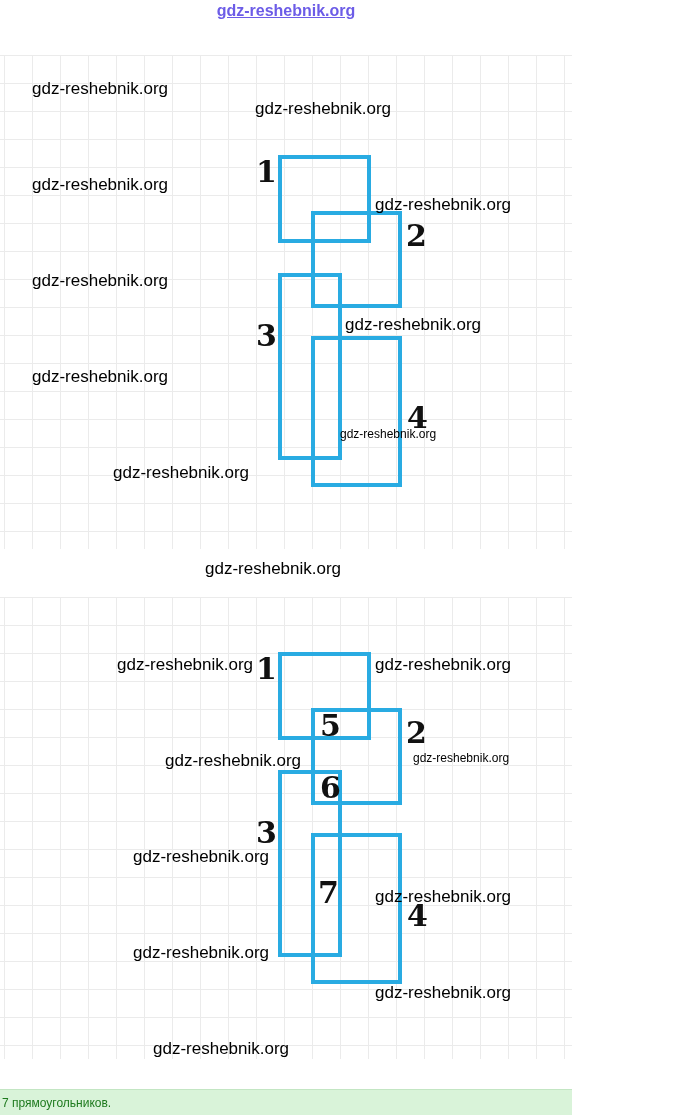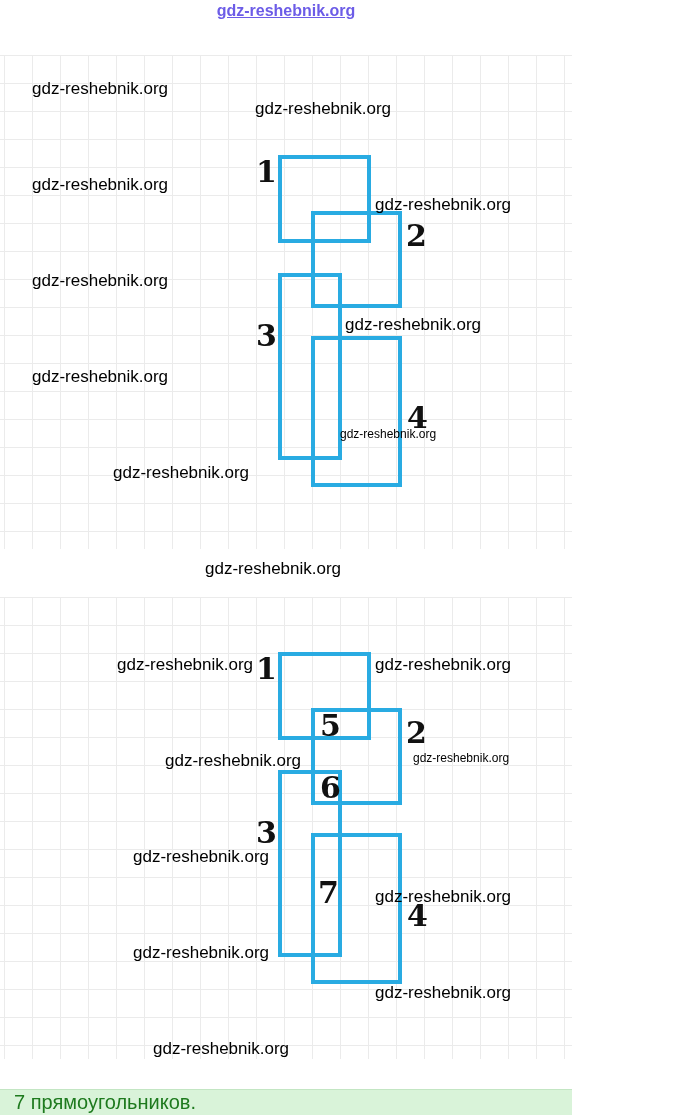--- a/index.html
+++ b/index.html
@@ -75,23 +75,23 @@
     position: absolute;
     left: 0; bottom: 0;
     width: 100%;
     height: 26px;
     background: var(--answer-bg, #d9f3d9);
     border-top: 1px solid #c3e6c3;
     display: flex;
     align-items: center;
   }
   .answer-text {
-    font-size: 20px;
+    font-size: 12px;
     color: var(--answer-text, #1e7a1e);
-    padding-left: 14px;
+    padding-left: 2px;
     white-space: nowrap;
   }
 </style>
 </head>
 <body>
 
 <div class="canvas">
 
   <div class="grid-section" id="grid-1"></div>
   <div class="grid-section" id="grid-2"></div>

